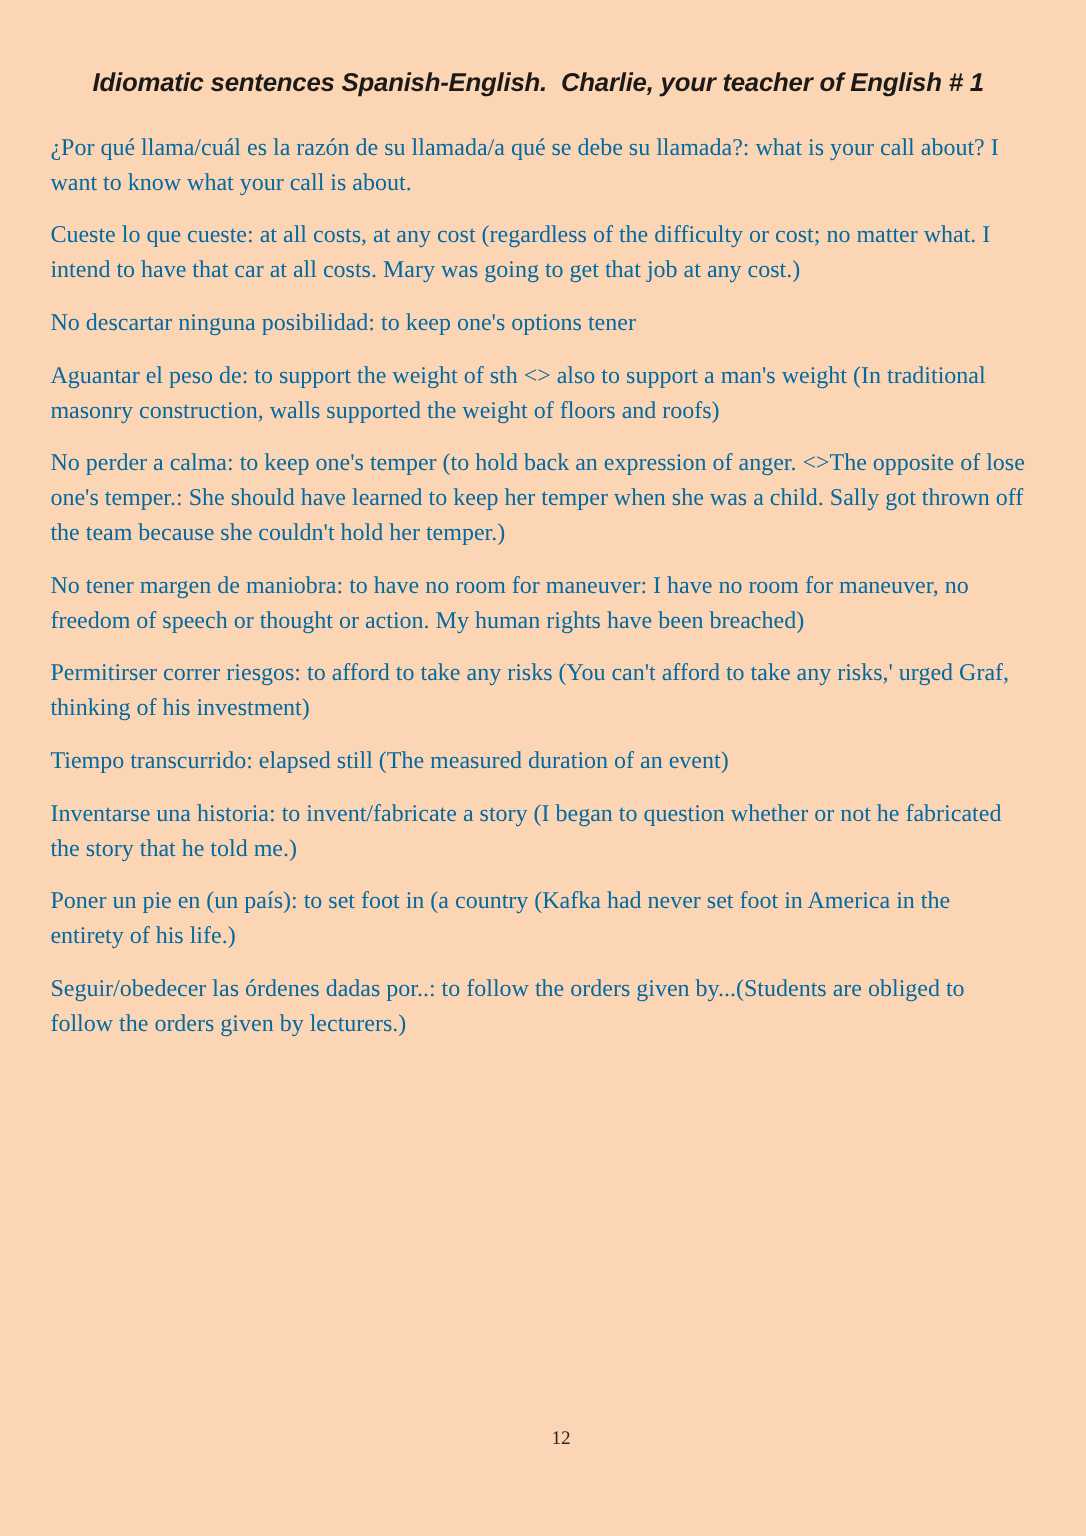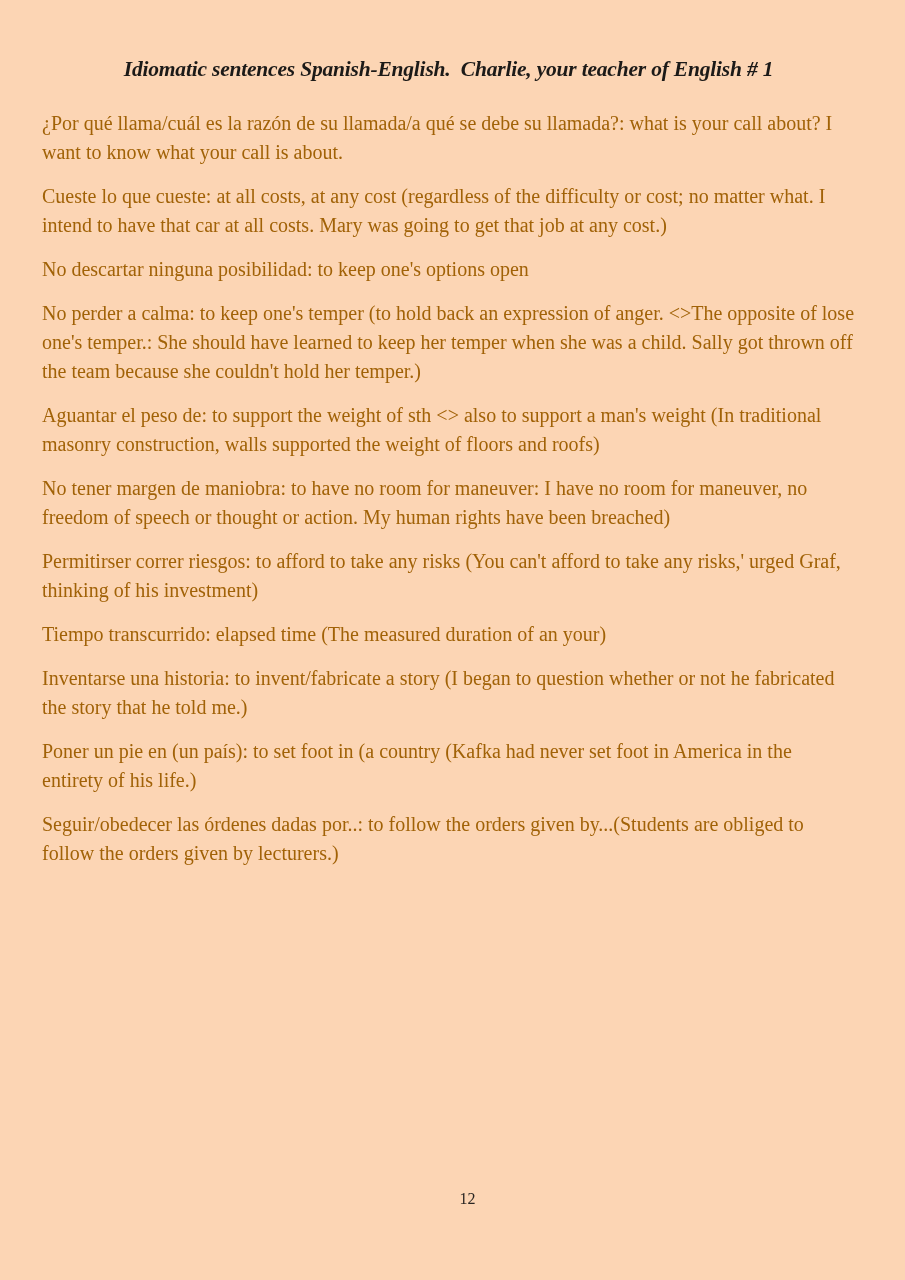--- a/index.html
+++ b/index.html
@@ -16,36 +16,36 @@
     overflow: hidden;
   }
   .page {
     box-sizing: border-box;
     width: 905px;
     height: 1280px;
     padding: 56px 50px 0 42px;
     position: relative;
   }
   .doc-title {
-    font-family: Liberation Serif, serif;
+    font-family: Liberation Sans, sans-serif;
     font-weight: bold;
     font-style: italic;
     font-size: 21.5px;
     line-height: 26px;
     text-align: center;
     color: #1c1a18;
     margin: 0 0 27px 0;
     white-space: pre-wrap;
     letter-spacing: -0.2px;
   }
   .doc-paragraph {
     font-size: 20px;
     line-height: 29px;
     margin: 0 0 15px 0;
-    color: #a16207;
+    color: #0369a1;
     text-align: left;
   }
   .page-number {
     position: absolute;
     bottom: 72px;
     left: 0;
     width: 905px;
     text-align: center;
     font-size: 16px;
     line-height: 18px;
@@ -54,24 +54,24 @@
   }
 </style>
 </head>
 <body>
 
 <div class="page">
   <h1 class="doc-title">Idiomatic sentences Spanish-English.  Charlie, your teacher of English # 1</h1>
 
   <p class="doc-paragraph">¿Por qué llama/cuál es la razón de su llamada/a qué se debe su llamada?: what is your call about? I want to know what your call is about.</p>
   <p class="doc-paragraph">Cueste lo que cueste: at all costs, at any cost (regardless of the difficulty or cost; no matter what. I intend to have that car at all costs. Mary was going to get that job at any cost.)</p>
-  <p class="doc-paragraph">No descartar ninguna posibilidad: to keep one's options open</p>
+  <p class="doc-paragraph">No descartar ninguna posibilidad: to keep one's options tener</p>
+  <p class="doc-paragraph">Aguantar el peso de: to support the weight of sth &lt;&gt; also to support a man's weight (In traditional masonry construction, walls supported the weight of floors and roofs)</p>
   <p class="doc-paragraph">No perder a calma: to keep one's temper (to hold back an expression of anger. &lt;&gt;The opposite of lose one's temper.: She should have learned to keep her temper when she was a child. Sally got thrown off the team because she couldn't hold her temper.)</p>
-  <p class="doc-paragraph">Aguantar el peso de: to support the weight of sth &lt;&gt; also to support a man's weight (In traditional masonry construction, walls supported the weight of floors and roofs)</p>
   <p class="doc-paragraph">No tener margen de maniobra: to have no room for maneuver: I have no room for maneuver, no freedom of speech or thought or action. My human rights have been breached)</p>
   <p class="doc-paragraph">Permitirser correr riesgos: to afford to take any risks (You can't afford to take any risks,' urged Graf, thinking of his investment)</p>
-  <p class="doc-paragraph">Tiempo transcurrido: elapsed time (The measured duration of an your)</p>
+  <p class="doc-paragraph">Tiempo transcurrido: elapsed still (The measured duration of an event)</p>
   <p class="doc-paragraph">Inventarse una historia: to invent/fabricate a story (I began to question whether or not he fabricated the story that he told me.)</p>
   <p class="doc-paragraph">Poner un pie en (un país): to set foot in (a country (Kafka had never set foot in America in the entirety of his life.)</p>
   <p class="doc-paragraph">Seguir/obedecer las órdenes dadas por..: to follow the orders given by...(Students are obliged to follow the orders given by lecturers.)</p>
 
   <div class="page-number">12</div>
 </div>
 
 </body></html>

